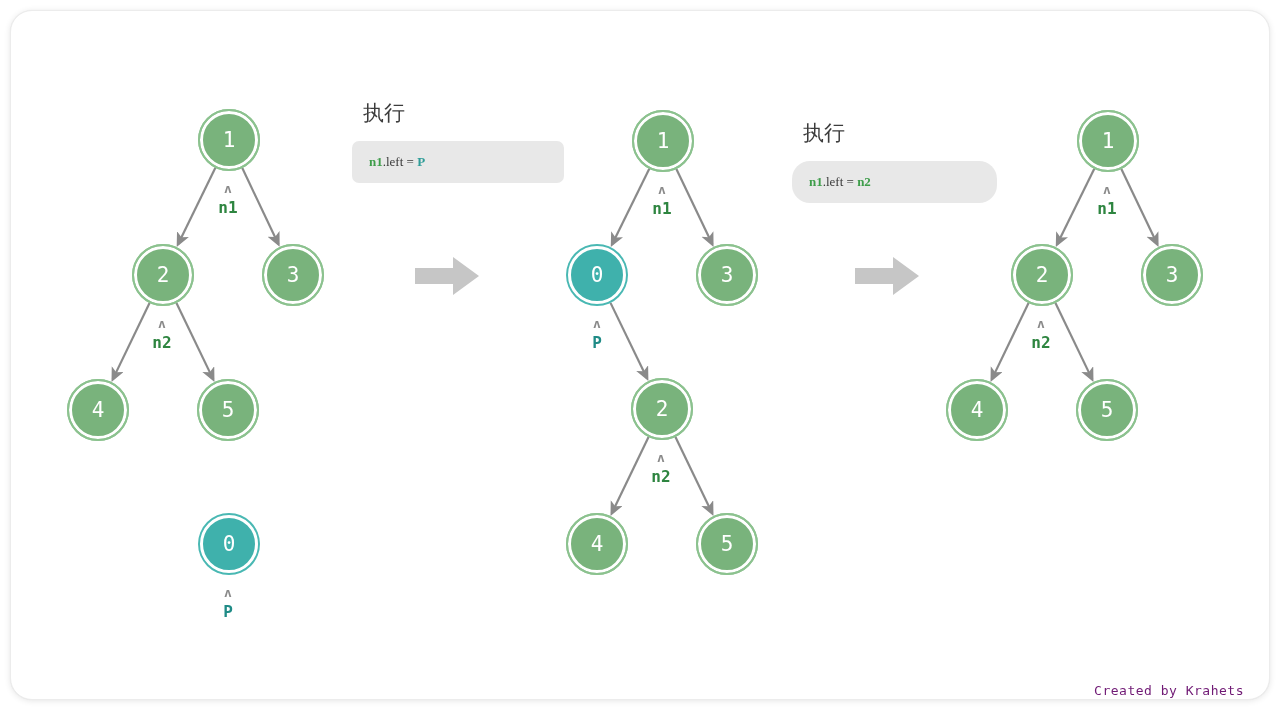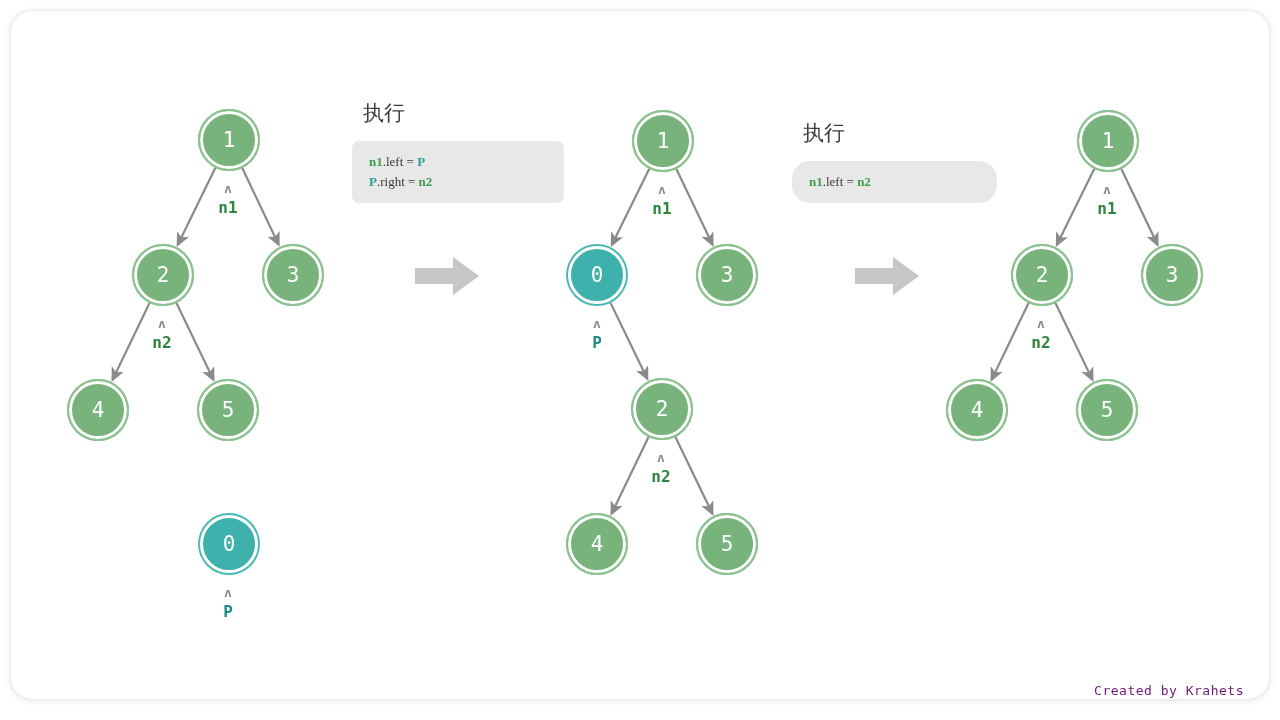--- a/index.html
+++ b/index.html
@@ -217,21 +217,21 @@
       <div class="plabel" style="left: 1107px; top: 183px;"><span class="caret">ʌ</span><span class="txt-green">n1</span></div>
       <div class="plabel" style="left: 1041px; top: 317px;"><span class="caret">ʌ</span><span class="txt-green">n2</span></div>
     </div>
 
   <div class="layer" id="exec-layer">
       <div class="exec-label" style="left: 363px; top: 99px;">执行</div>
       <div class="exec-label" style="left: 803px; top: 119px;">执行</div>
     </div>
 
   <div class="layer" id="code-layer">
-      <div class="code-box" style="left: 352px; top: 141px; width: 212px;"><div><span class="id-g">n1</span><span class="op">.left = </span><span class="id-t">P</span></div><div><span class="id-t">P</span><span class="op">.right = </span><span class="id-g">n2</span></div></div>
+      <div class="code-box" style="left: 352px; top: 141px; width: 212px;"><div><span class="id-g">n1</span><span class="op">.left = </span><span class="id-t">P</span></div></div>
       <div class="code-box" style="left: 792px; top: 161px; width: 205px; border-radius: 18px;"><div><span class="id-g">n1</span><span class="op">.left = </span><span class="id-g">n2</span></div></div>
     </div>
 
   <div class="layer" id="arrows-layer">
       <div style="position: absolute; left: 415px; top: 256px; width: 65px; height: 40px;"><svg width="65" height="40" viewBox="0 0 65 40">
           <path d="M0,12 L38,12 L38,1 L64,20 L38,39 L38,28 L0,28 Z" fill="#c6c6c6"></path>
         </svg></div>
       <div style="position: absolute; left: 855px; top: 256px; width: 65px; height: 40px;"><svg width="65" height="40" viewBox="0 0 65 40">
           <path d="M0,12 L38,12 L38,1 L64,20 L38,39 L38,28 L0,28 Z" fill="#c6c6c6"></path>
         </svg></div>

